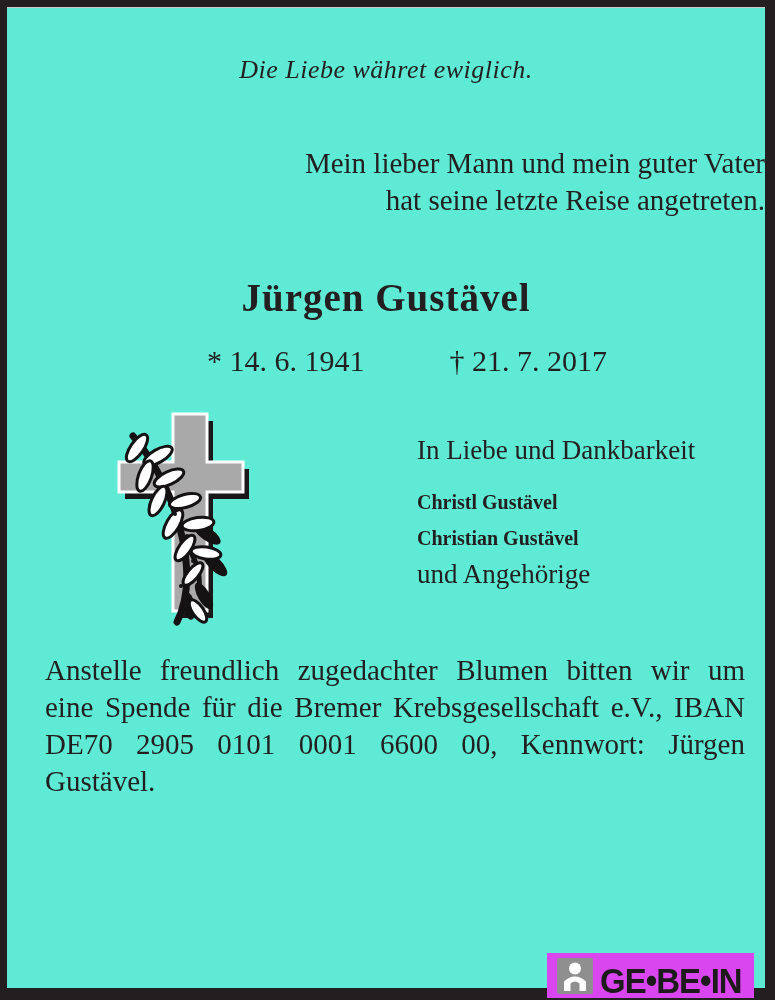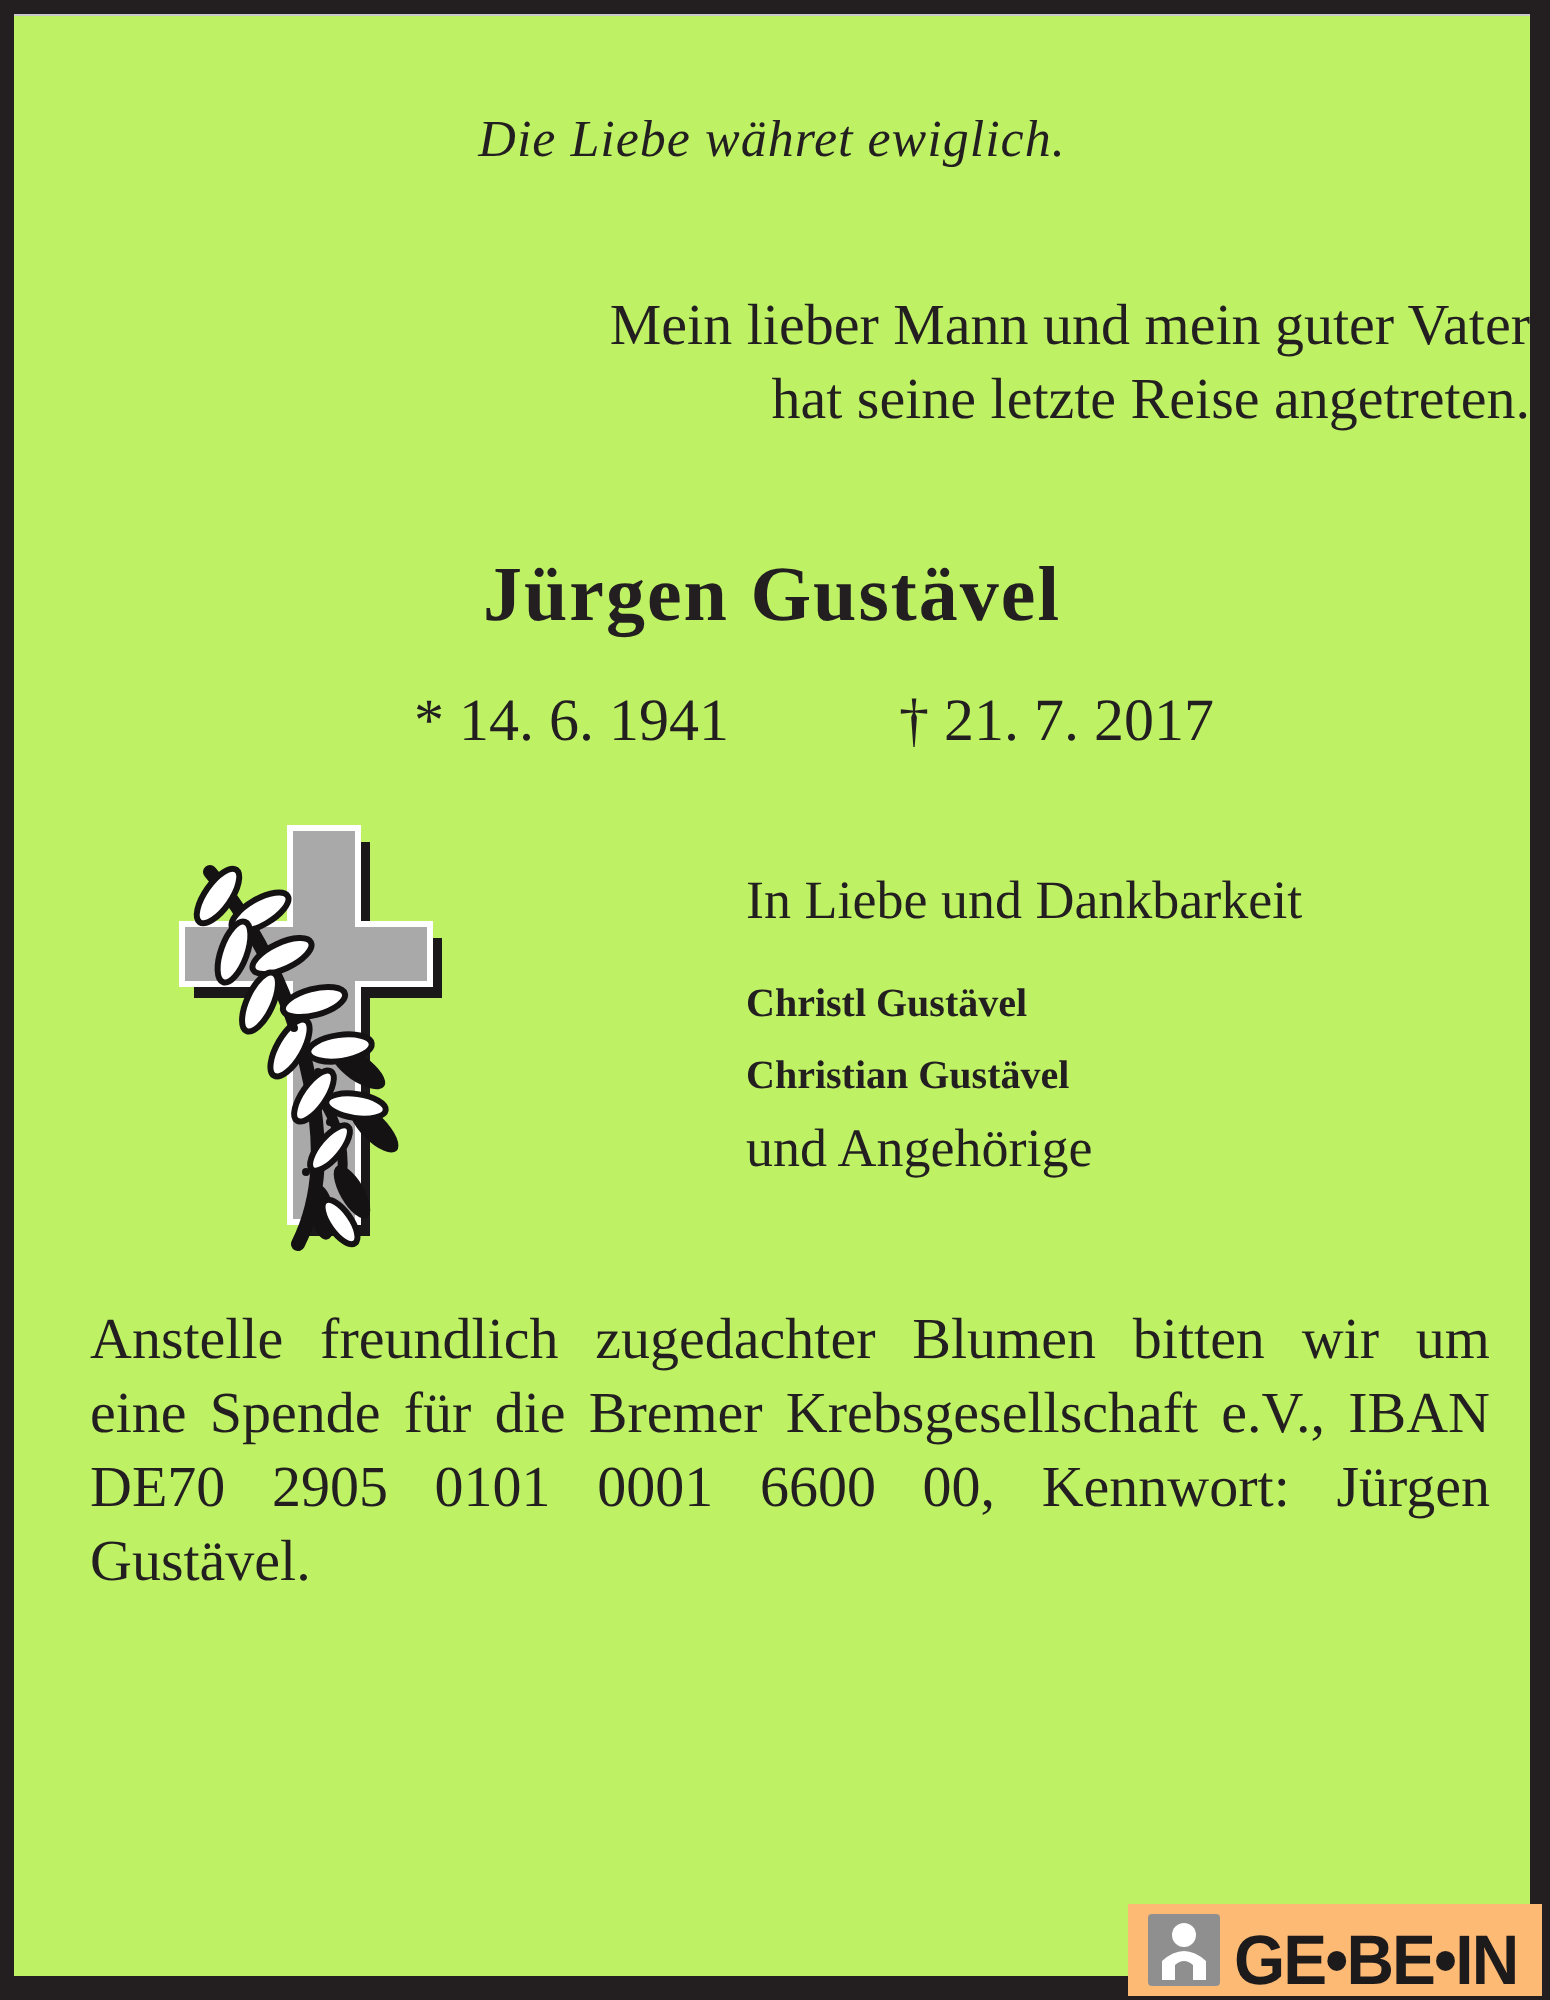--- a/index.html
+++ b/index.html
@@ -8,21 +8,21 @@
   .frame {
     position: relative;
     width: 775px; height: 1000px;
     background: #231f20;
     box-sizing: border-box;
     overflow: hidden;
   }
   .paper {
     position: absolute;
     top: 7px; left: 7px; right: 10px; bottom: 12px;
-    background: #bef264;
+    background: #5eead4;
     border-top: 1px solid #c9c9c9;
     box-sizing: border-box;
     padding-top: 47px;
     color: #231f20;
   }
 
   .epigraph {
     text-align: center;
     font-style: italic;
     font-size: 26px;
@@ -50,22 +50,23 @@
     justify-content: center;
     gap: 85px;
     font-size: 30px;
     margin-left: 42px;
   }
 
   .memorial-row {
     margin-top: 28px;
     display: flex;
     align-items: flex-start;
-    padding-left: 68px;
+    padding-left: 96px;
     height: 228px;
+    gap: 16px;
   }
   .cross-wrap { width: 180px; flex: 0 0 auto; }
   .thanks {
     margin-left: 118px;
     padding-top: 26px;
     font-size: 27px;
     line-height: 36px;
   }
   .thanks .condolence { margin-bottom: 16px; }
   .thanks .mourner { font-weight: bold; font-size: 20px; }
@@ -75,23 +76,23 @@
     text-align: justify;
     font-size: 29px;
     line-height: 37px;
     word-spacing: 2px;
   }
   .para-funeral { margin-top: 22px; }
   .para-donation { margin-top: 18px; }
 
   .publisher-logo {
     position: absolute;
-    right: 4px;
+    right: 21px;
     bottom: 2px;
-    background: #fdba74;
+    background: #d946ef;
     display: flex;
     align-items: flex-end;
     gap: 7px;
     padding: 5px 3px 0 10px;
   }
   .publisher-logo .logo-text {
     font-family: "Liberation Sans", sans-serif;
     font-weight: 800;
     font-size: 35px;
     line-height: 34px;

